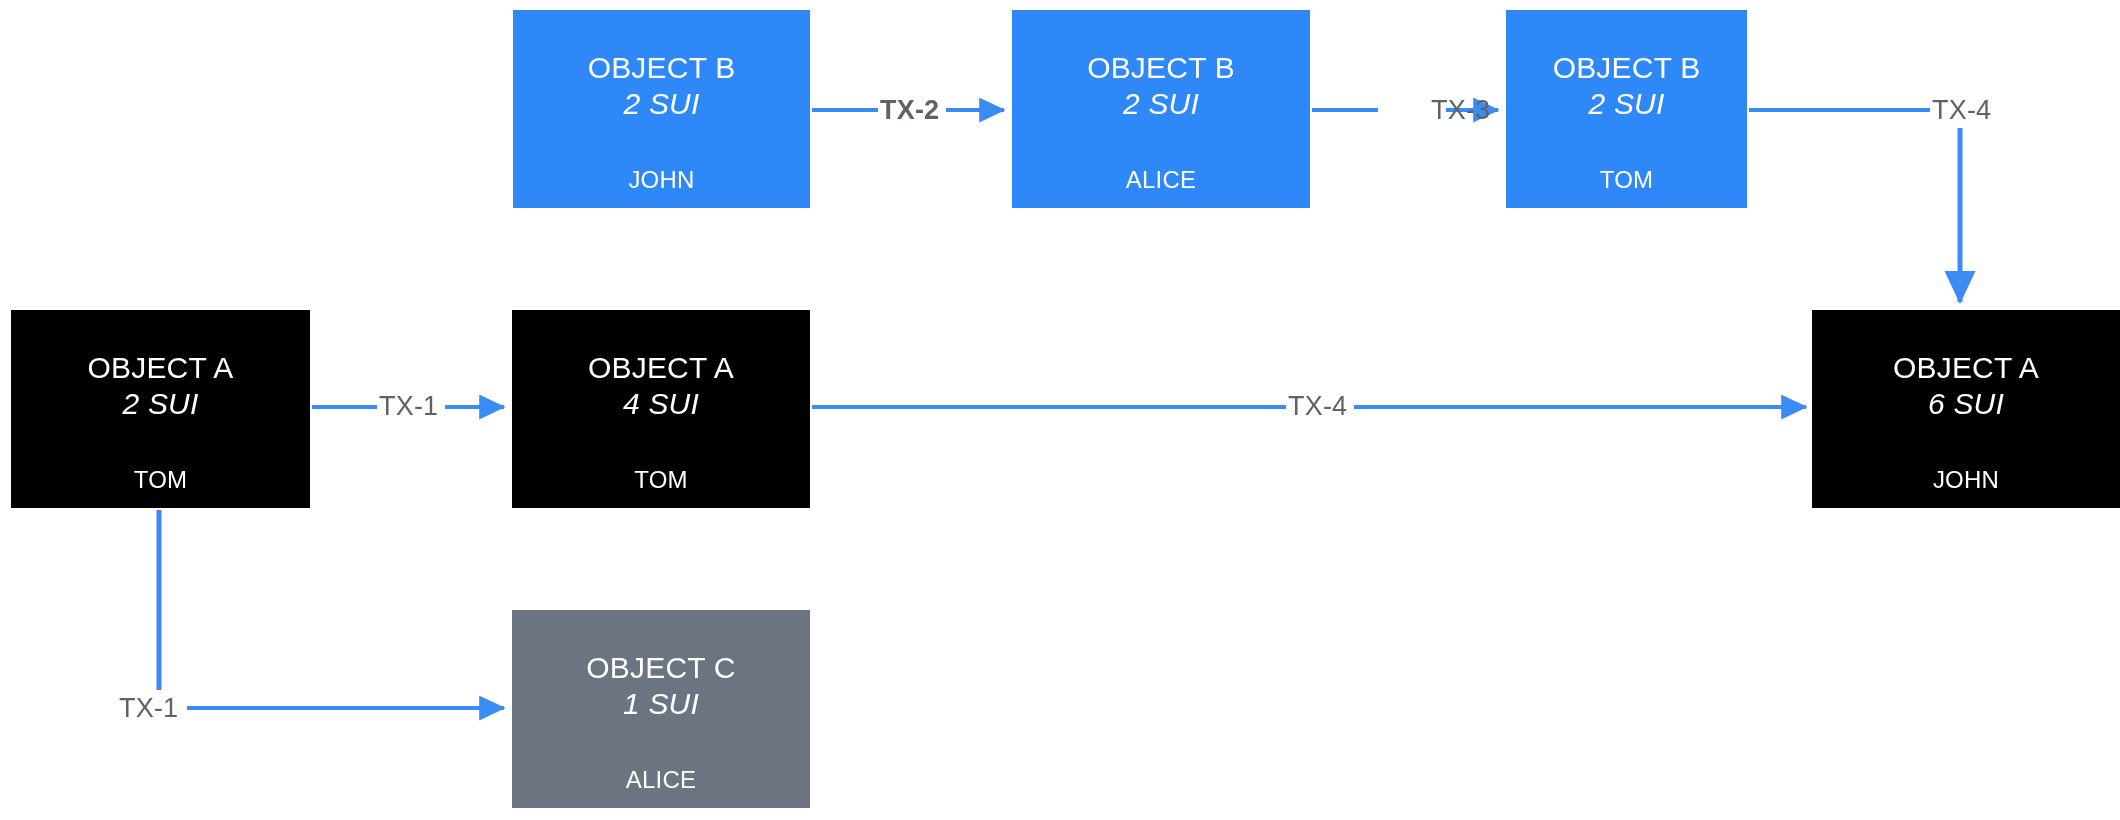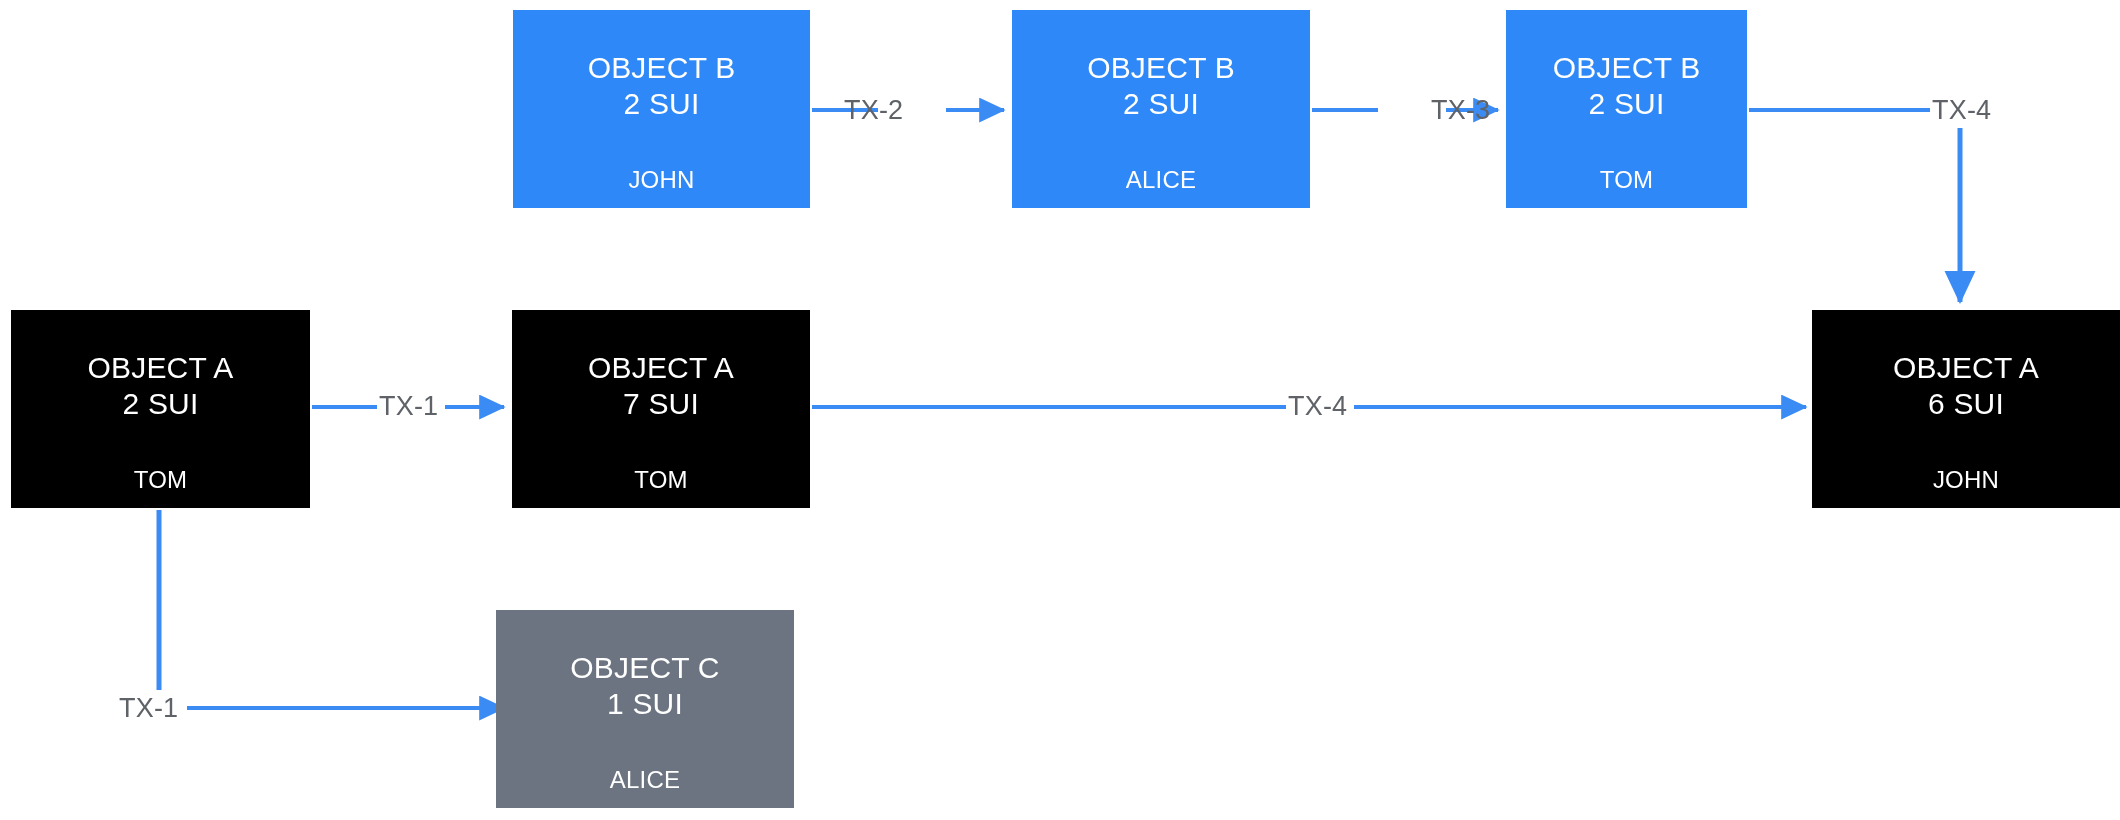--- a/index.html
+++ b/index.html
@@ -3,21 +3,21 @@
 <meta charset="utf-8">
 <style>
   html,body{margin:0;padding:0;background:#ffffff;}
   body{width:2120px;height:820px;position:relative;overflow:hidden;
        font-family:"Liberation Sans",sans-serif;-webkit-font-smoothing:antialiased;}
   #stage{position:absolute;left:0;top:0;width:2120px;height:820px;}
 
   .node{position:absolute;box-sizing:border-box;display:flex;flex-direction:column;
         align-items:center;color:#ffffff;text-align:center;}
   .node .title{font-size:30px;line-height:36px;letter-spacing:.2px;white-space:pre;}
-  .node .amount{font-size:30px;line-height:36px;letter-spacing:.2px;white-space:pre;}
+  .node .amount{font-size:30px;line-height:36px;letter-spacing:.2px;white-space:pre;font-style:italic;}
   .node .owner{font-size:24px;line-height:36px;letter-spacing:.2px;white-space:pre;}
 
   .edge-label{position:absolute;font-size:27px;line-height:30px;color:#5f6368;
               white-space:pre;letter-spacing:.2px;}
 
   svg.wires{position:absolute;left:0;top:0;width:2120px;height:820px;overflow:visible;}
 </style>
 </head>
 <body>
 
@@ -68,36 +68,36 @@
   </div>
 
   <div class="node" style="left:11px;top:310px;width:299px;height:198px;background:#000000;padding-top:40px;">
     <span class="title">OBJECT A</span>
     <span class="amount">2 SUI</span>
     <span class="owner" style="margin-top:40px;">TOM</span>
   </div>
 
   <div class="node" style="left:512px;top:310px;width:298px;height:198px;background:#000000;padding-top:40px;">
     <span class="title">OBJECT A</span>
-    <span class="amount">7 SUI</span>
+    <span class="amount">4 SUI</span>
     <span class="owner" style="margin-top:40px;">TOM</span>
   </div>
 
   <div class="node" style="left:1812px;top:310px;width:308px;height:198px;background:#000000;padding-top:40px;">
     <span class="title">OBJECT A</span>
     <span class="amount">6 SUI</span>
     <span class="owner" style="margin-top:40px;">JOHN</span>
   </div>
 
-  <div class="node" style="left:496px;top:610px;width:298px;height:198px;background:#6b7480;padding-top:40px;">
+  <div class="node" style="left:512px;top:610px;width:298px;height:198px;background:#6b7480;padding-top:40px;">
     <span class="title">OBJECT C</span>
     <span class="amount">1 SUI</span>
     <span class="owner" style="margin-top:40px;">ALICE</span>
   </div>
 
-  <span class="edge-label" style="left:844px;top:95px;">TX-2</span>
+  <span class="edge-label" style="left:880px;top:95px;font-weight:bold;">TX-2</span>
   <span class="edge-label" style="left:1431px;top:95px;">TX-3</span>
   <span class="edge-label" style="left:1932px;top:95px;">TX-4</span>
   <span class="edge-label" style="left:379px;top:391px;">TX-1</span>
   <span class="edge-label" style="left:1288px;top:391px;">TX-4</span>
   <span class="edge-label" style="left:119px;top:693px;">TX-1</span>
 
 </div>
 
 </body></html>

